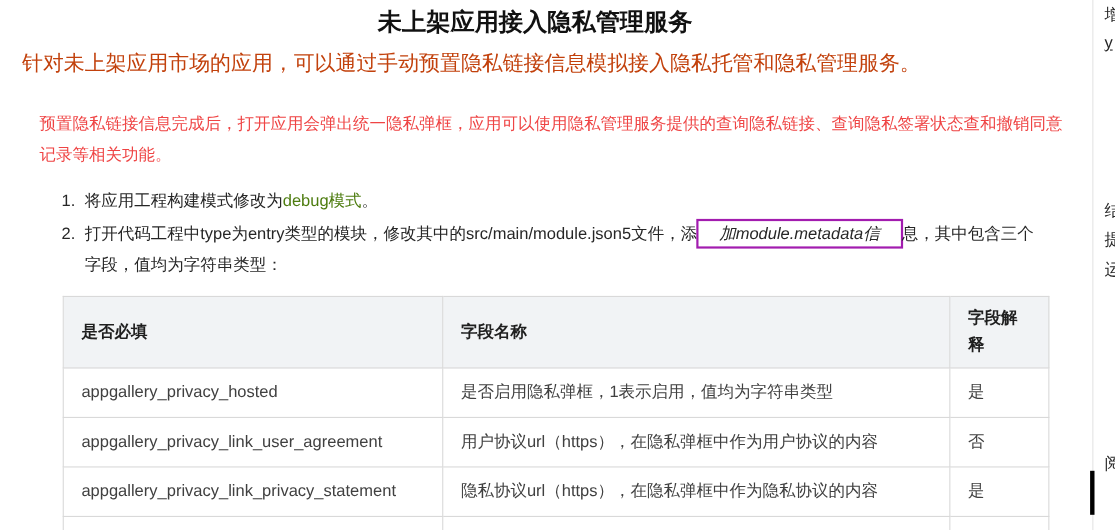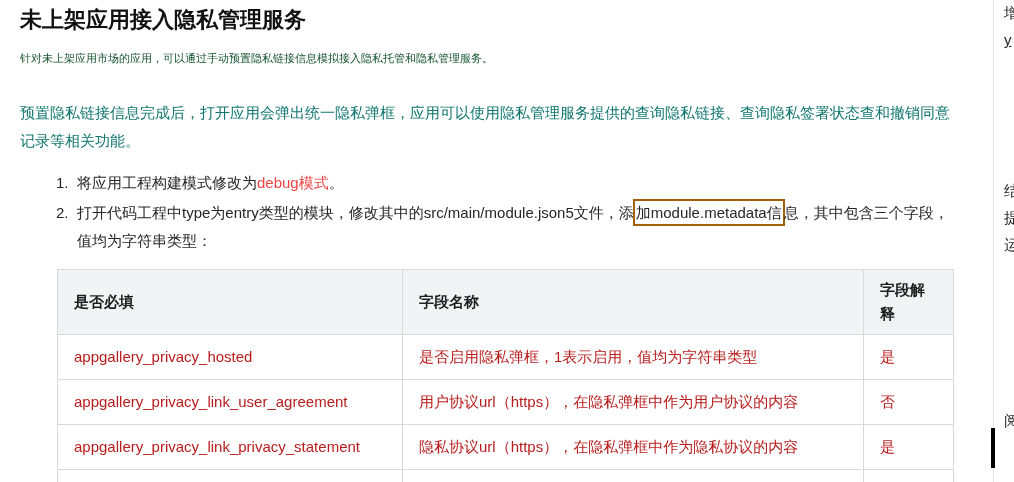--- a/index.html
+++ b/index.html
@@ -6,40 +6,40 @@
   body{
     width:1014px;height:482px;overflow:hidden;position:relative;
     background:#ffffff;color:#262626;
     font-family:"Liberation Sans","DejaVu Sans",sans-serif;
   }
   .content{
     position:absolute;left:0;top:0;width:993px;height:482px;
     padding:6px 40px 0 20px;box-sizing:border-box;overflow:hidden;
   }
   .page-title{
-    margin:0 0 14px 0;font-size:22px;line-height:28px;font-weight:700;color:#111111;
+    margin:0 0 14px 0;font-size:22px;line-height:28px;font-weight:700;color:#111111;text-align:center;
   }
-  .para1{margin:0 0 30px 0;font-size:11px;line-height:21px;color:#14532d;}
-  .para2{margin:0 0 14px 0;font-size:15px;line-height:28px;color:#0f766e;width:936px;}
+  .para1{margin:0 0 30px 0;font-size:19px;line-height:21px;color:#c2410c;}
+  .para2{margin:0 0 14px 16px;font-size:15px;line-height:28px;color:#ef4444;width:936px;}
   .steps{margin:0;padding:0;}
   .step{display:flex;font-size:15px;line-height:28px;margin:0 0 2px 0;padding-left:36px;}
   .step-num{flex:none;width:21px;}
   .step-text{width:895px;}
-  .doc-link{color:#ef4444;text-decoration:none;cursor:pointer;text-align:center;}
+  .doc-link{color:#4d7c0f;text-decoration:none;cursor:pointer;text-align:center;}
   .hl-box{
-    border:2px solid #a16207;
-    padding:3px 1px;margin:-3px -1px;
+    border:2px solid #a21caf;
+    padding:3px 19px;margin:-3px -1px;font-style:italic;
   }
   .fields-table{
     border-collapse:collapse;margin:14px 0 0 37px;font-size:15px;table-layout:fixed;
     width:896px;
   }
   .fields-table th,.fields-table td{
     border:1px solid #d9d9d9;text-align:left;vertical-align:middle;
-    line-height:24px;color:#b91c1c;word-break:break-all;
+    line-height:24px;color:#404040;word-break:break-all;
   }
   .fields-table th{
     background:#f1f3f5;font-weight:700;color:#1f1f1f;padding:8px 16px;
   }
   .fields-table td{padding:10px 16px;}
   .col1{width:345px;}
   .col2{width:461px;}
   .col3{width:90px;}
   .v-divider{
     position:absolute;left:993px;top:0;width:1px;height:482px;background:#e4e4e4;

